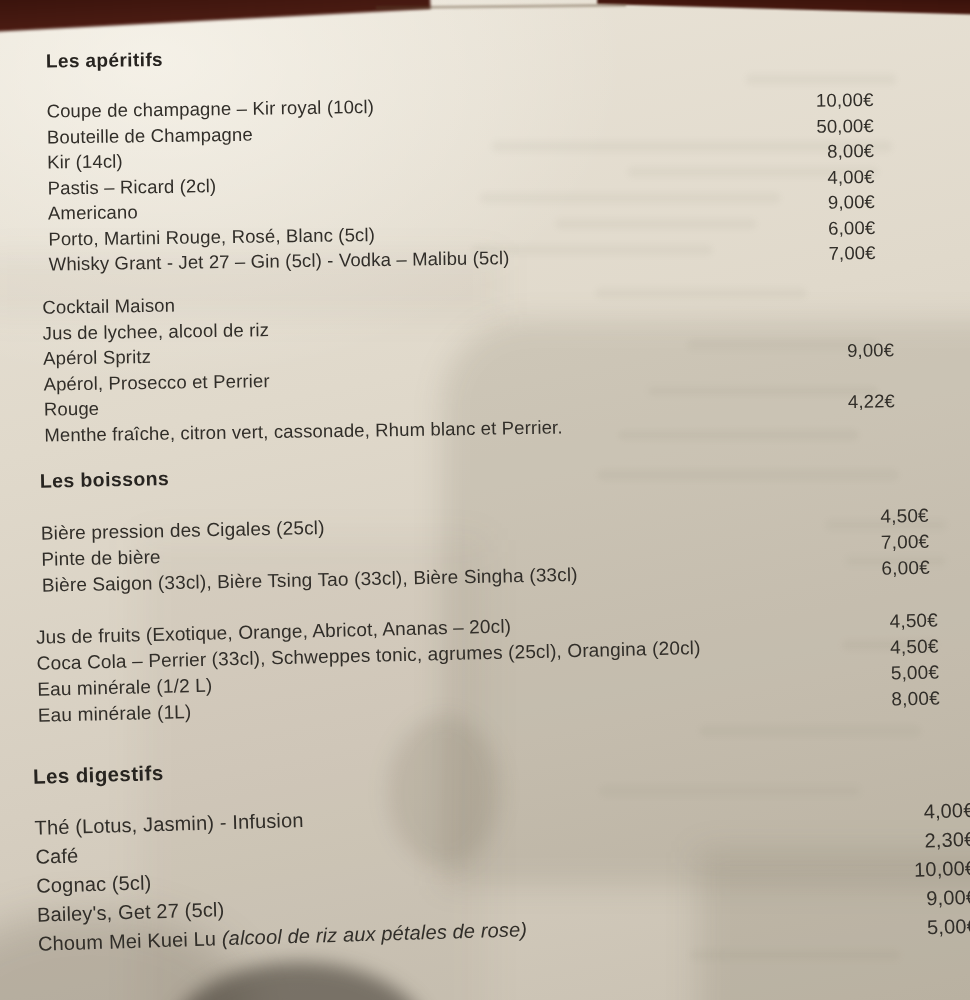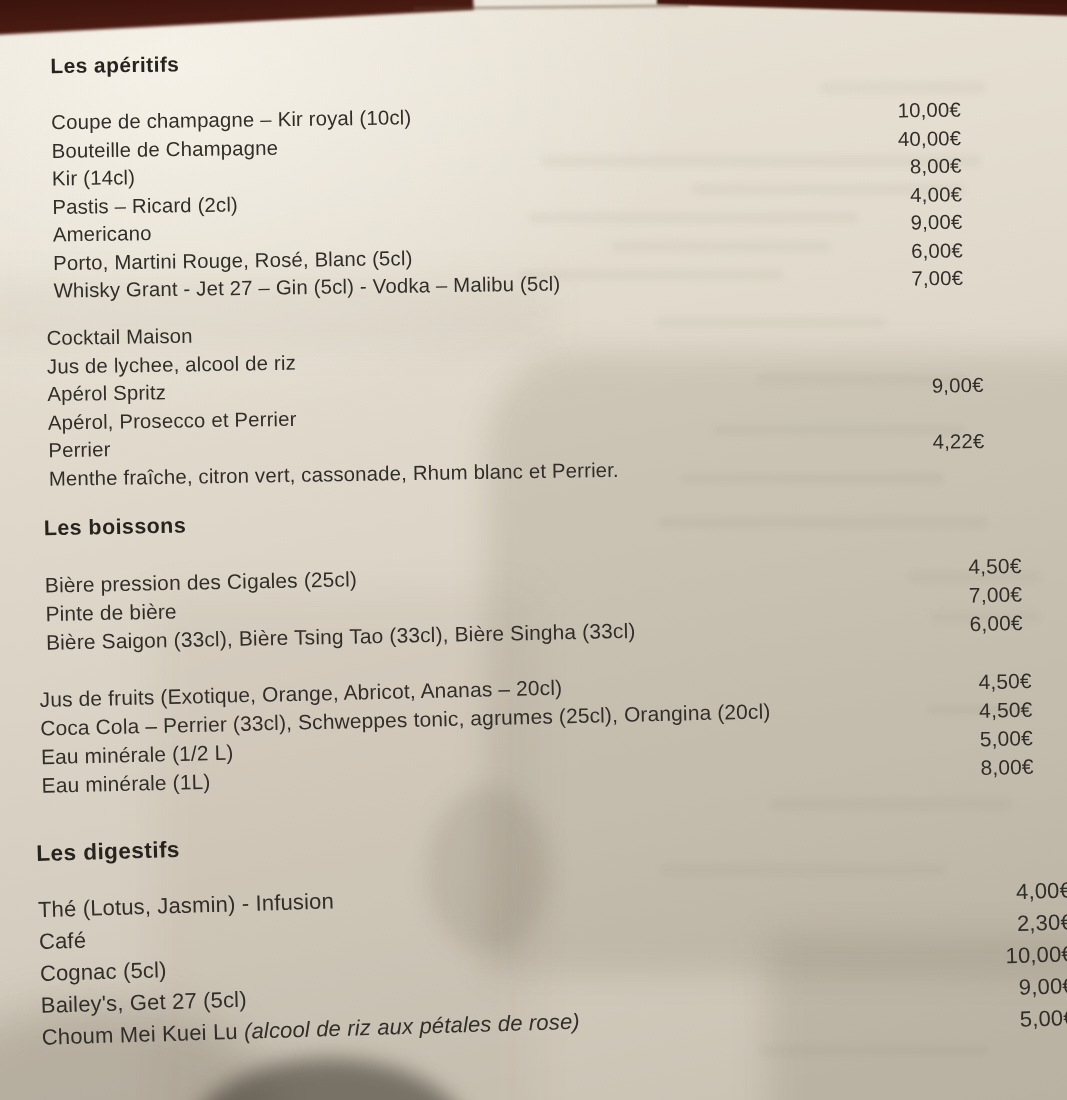--- a/index.html
+++ b/index.html
@@ -106,21 +106,21 @@
       <h2>Les apéritifs</h2>
       <div class="rows">
 
           <div class="row">
             <span class="item"><span>Coupe de champagne – Kir royal (10cl)</span><span class="note"></span></span>
             <span class="price">10,00€</span>
           </div>
 
           <div class="row">
             <span class="item"><span>Bouteille de Champagne</span><span class="note"></span></span>
-            <span class="price">40,00€</span>
+            <span class="price">50,00€</span>
           </div>
 
           <div class="row">
             <span class="item"><span>Kir (14cl)</span><span class="note"></span></span>
             <span class="price">8,00€</span>
           </div>
 
           <div class="row">
             <span class="item"><span>Pastis – Ricard (2cl)</span><span class="note"></span></span>
             <span class="price">4,00€</span>
@@ -160,21 +160,21 @@
             <span class="item"><span>Apérol Spritz</span><span class="note"></span></span>
             <span class="price">9,00€</span>
           </div>
 
           <div class="row">
             <span class="item"><span>Apérol, Prosecco et Perrier</span><span class="note"></span></span>
             <span class="price"></span>
           </div>
 
           <div class="row">
-            <span class="item"><span>Perrier</span><span class="note"></span></span>
+            <span class="item"><span>Rouge</span><span class="note"></span></span>
             <span class="price">4,22€</span>
           </div>
 
           <div class="row">
             <span class="item"><span>Menthe fraîche, citron vert, cassonade, Rhum blanc et Perrier.</span><span class="note"></span></span>
             <span class="price"></span>
           </div>
         </div>
     </section>
 

